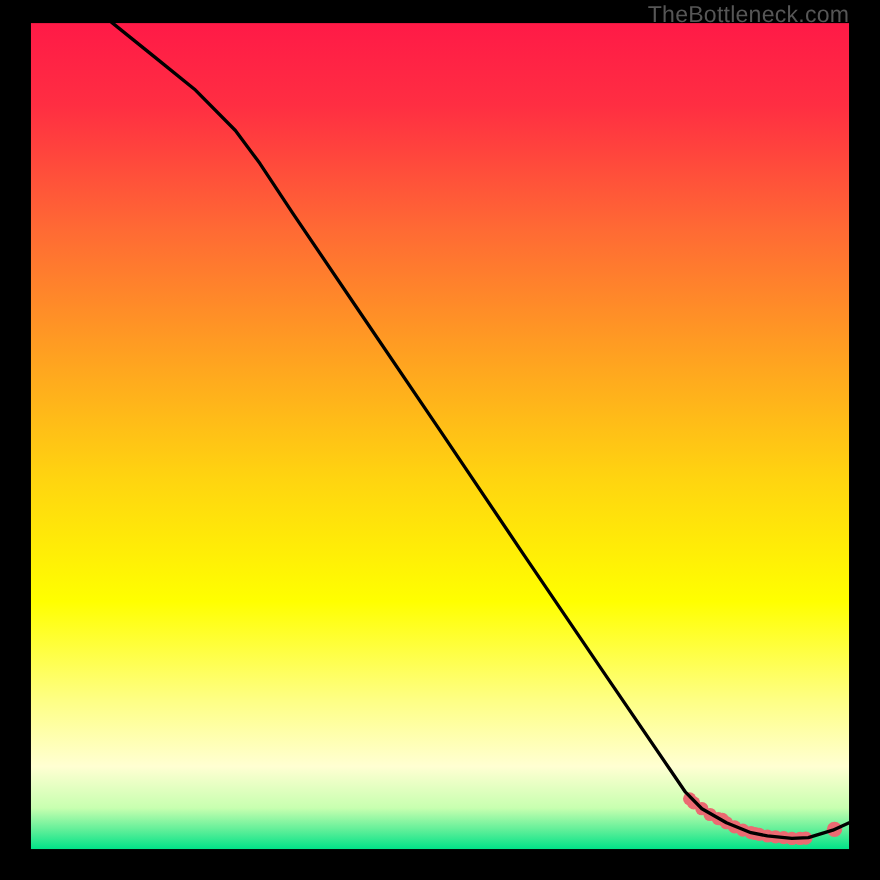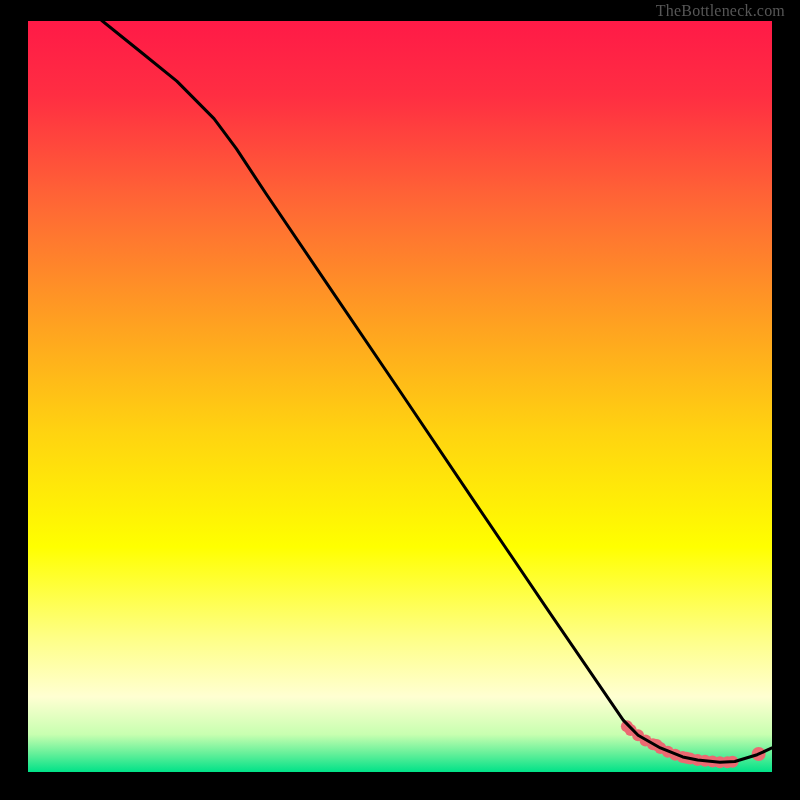--- a/index.html
+++ b/index.html
@@ -21,23 +21,23 @@
   .plot {
     position: absolute;
     left: 0;
     top: 0;
     width: 744px;
     height: 751px;
   }
   .watermark {
     position: absolute;
     top: 2px;
-    right: 15px;
-    font-family: Liberation Serif, serif;
-    font-size: 16px;
+    right: 28px;
+    font-family: Liberation Sans, sans-serif;
+    font-size: 21px;
     color: #565656;
     letter-spacing: 0.2px;
   }
   svg { display: block; }
 </style>
 </head>
 <body>
 
 <div class="frame">
   <svg class="plot" viewBox="0 0 744 751" preserveAspectRatio="none">

